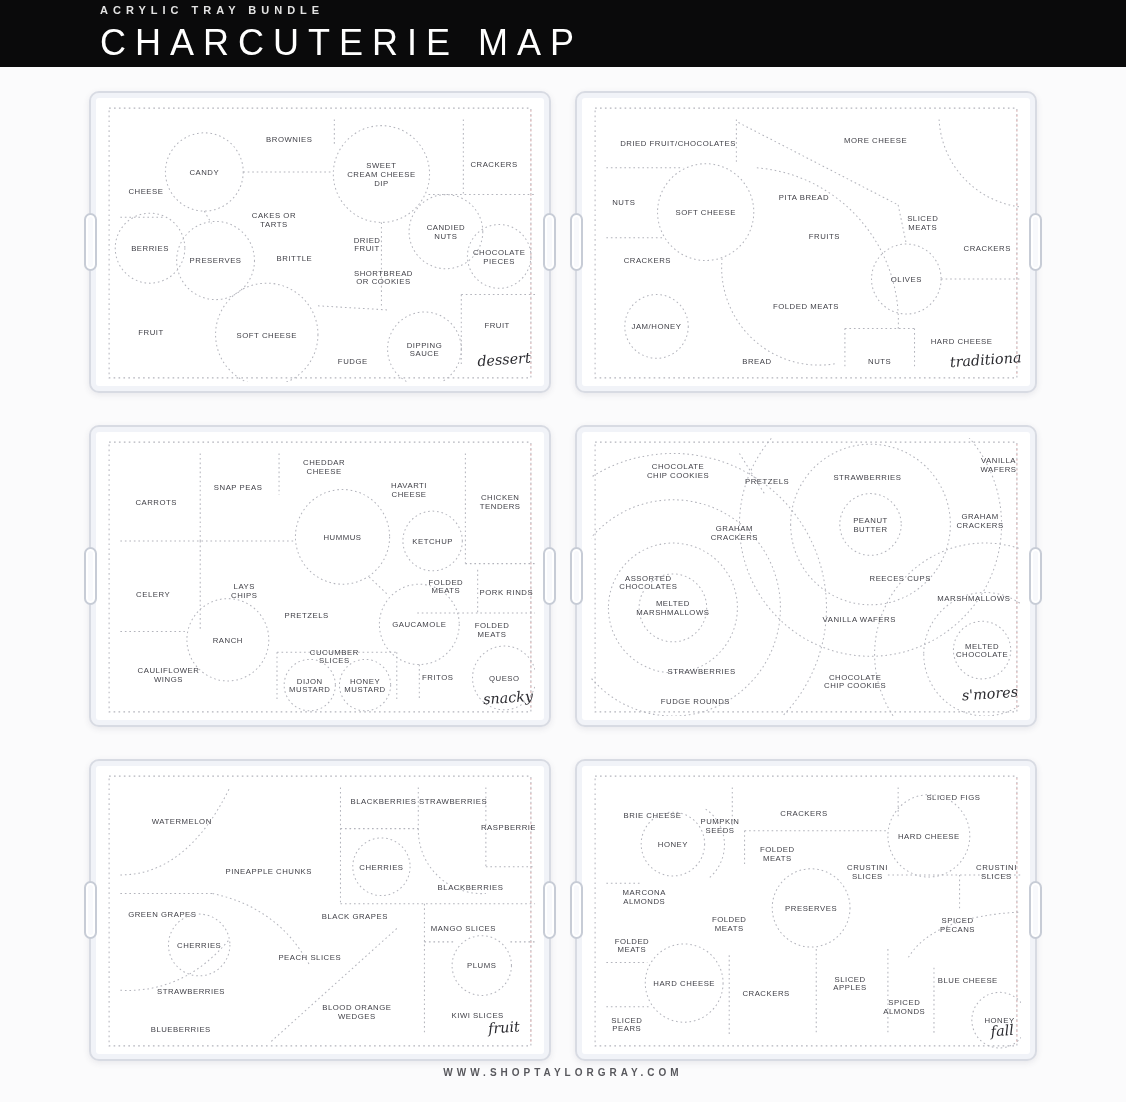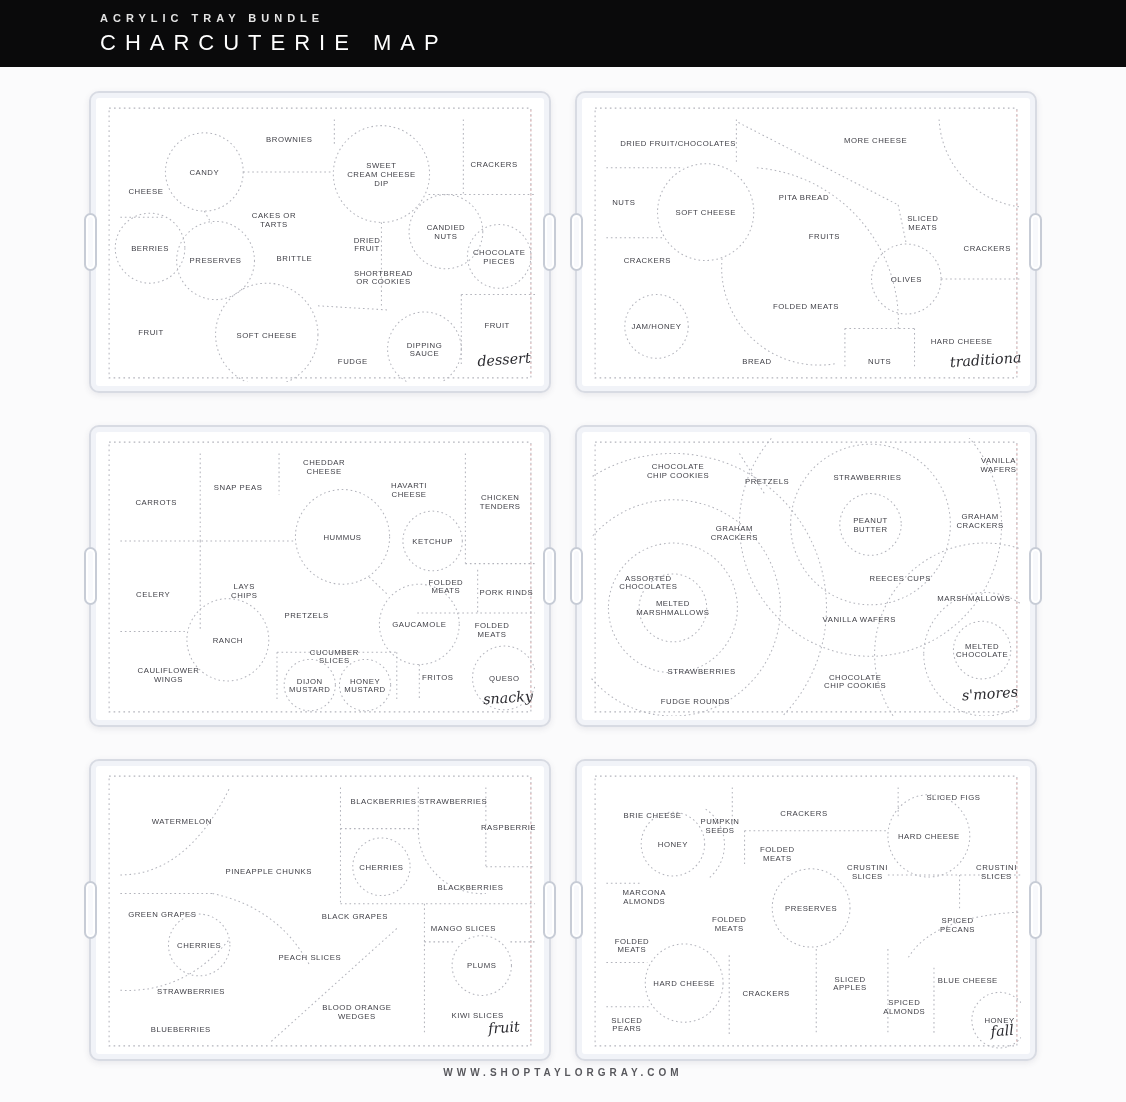--- a/index.html
+++ b/index.html
@@ -12,21 +12,21 @@
   .header {
     background:#0a0a0b; height:67px;
     padding-left:100px;
     display:flex; flex-direction:column; justify-content:center;
   }
   .eyebrow {
     color:#e3e3e3; font-size:11px; letter-spacing:5px;
     font-weight:bold; margin-bottom:6px;
   }
   .title {
-    color:#ffffff; font-size:22px; letter-spacing:9px; font-weight:400;
+    color:#ffffff; font-size:36px; letter-spacing:9px; font-weight:400;
   }
   .grid {
     display:grid;
     grid-template-columns:462px 462px;
     grid-auto-rows:302px;
     column-gap:24px; row-gap:32px;
     padding:24px 0 0 89px;
   }
   .tray {
     position:relative;

